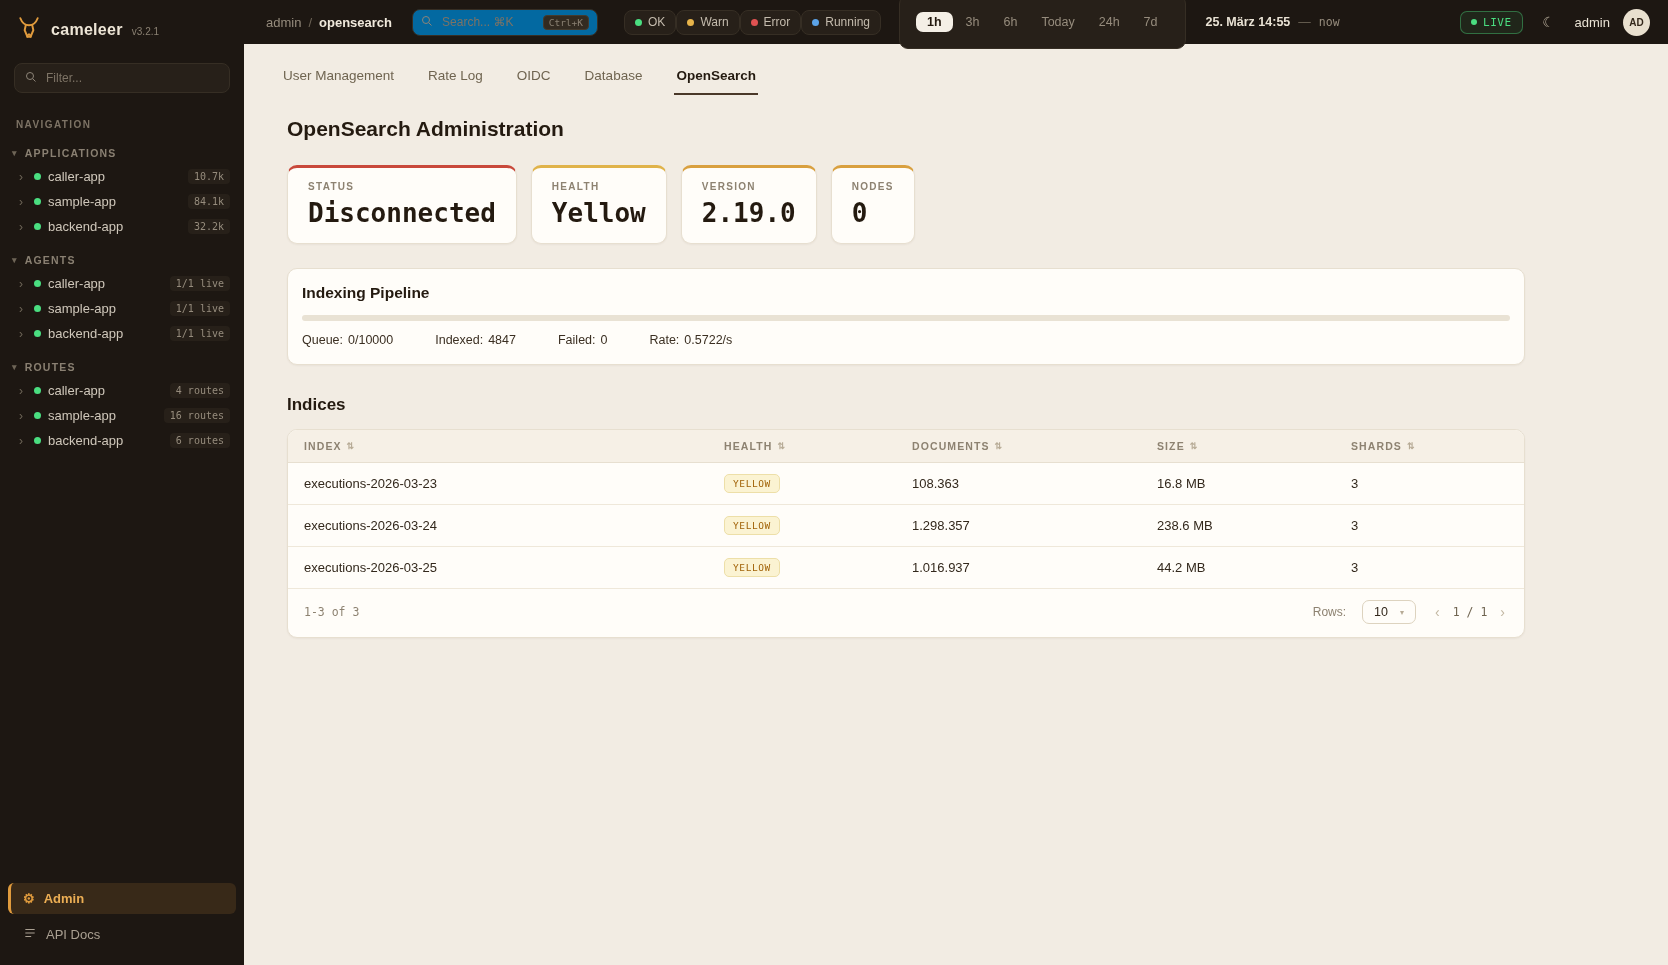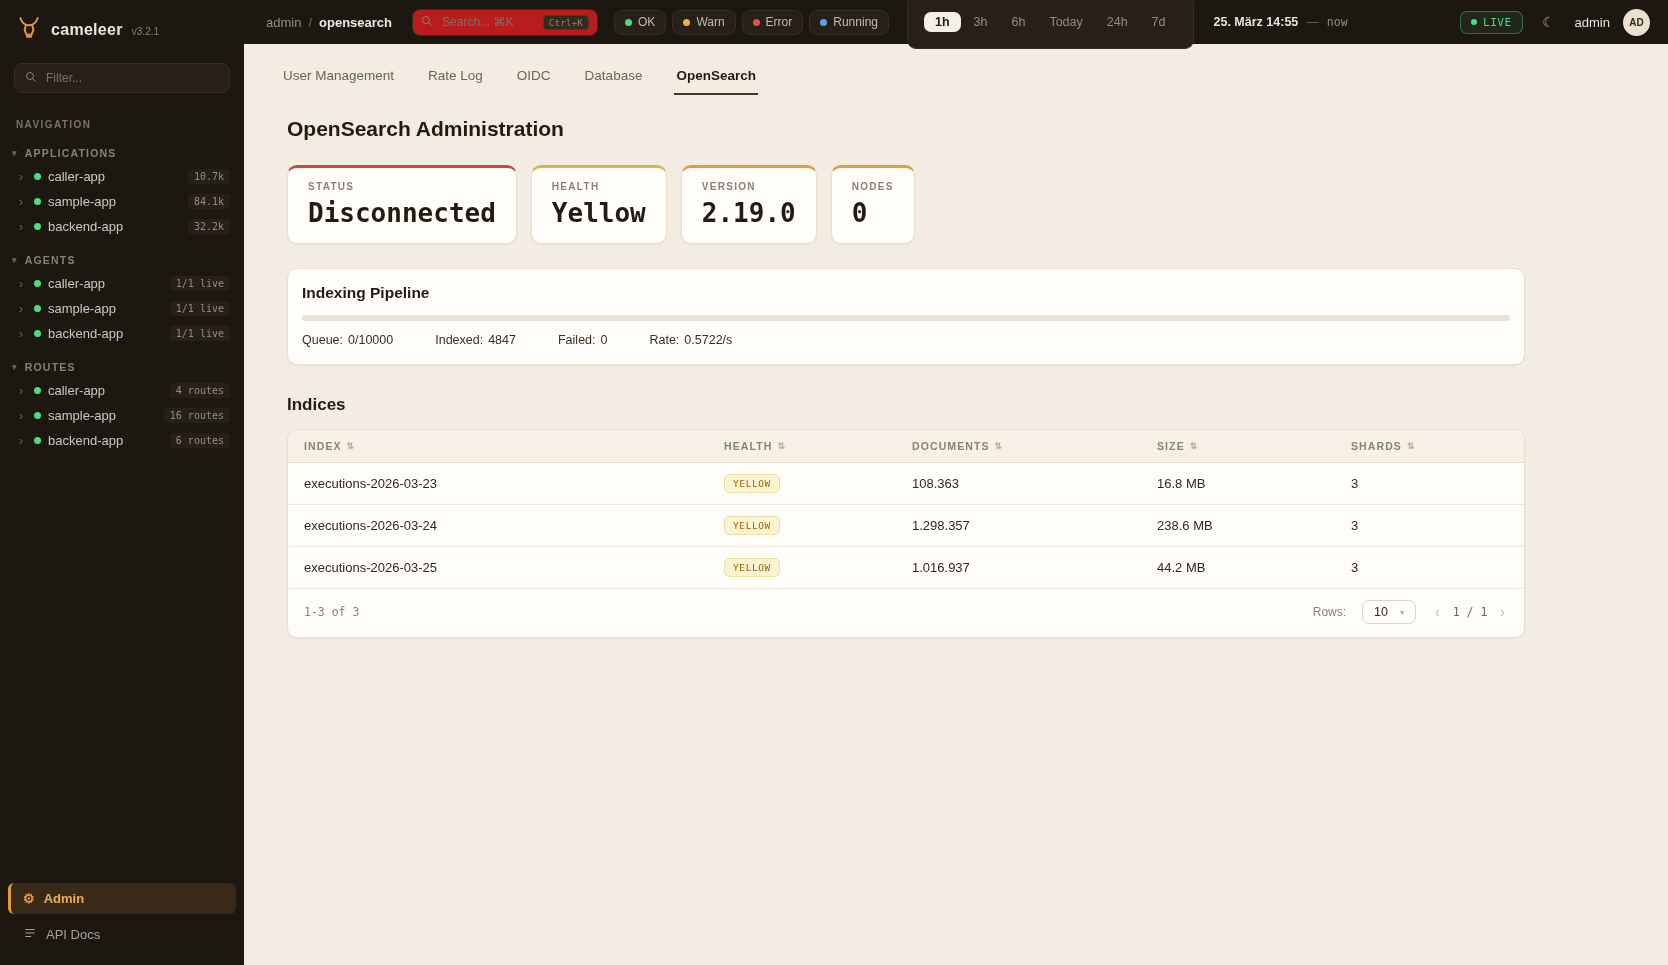--- a/index.html
+++ b/index.html
@@ -33,25 +33,25 @@
   .gear-icon { color:#e09b3d; font-size:13px; }
   .apidocs-item { margin:2px 8px 14px; display:flex; align-items:center; gap:9px; padding:8px 15px; color:#aaa092; font-size:13px; cursor:pointer; border-radius:6px; }
 
   
   .main-col { flex:1; display:flex; flex-direction:column; min-width:0; }
   .topbar { height:44px; min-height:44px; background:#1d1712; display:flex; align-items:center; gap:10px; padding:0 18px 0 22px; color:#cfc7ba; }
   .breadcrumb { display:flex; gap:7px; font-size:13px; align-items:center; white-space:nowrap; }
   .bc-root { color:#968c7d; cursor:pointer; }
   .bc-sep { color:#6e6557; }
   .bc-current { color:#f0e9dc; font-weight:700; }
-  .search-box { margin-left:10px; width:186px; height:27px; background:#b91c1c; border:1px solid #362e24; border-radius:8px; display:flex; align-items:center; gap:7px; padding:0 8px; flex:0 0 auto; }
+  .search-box { margin-left:10px; width:186px; height:27px; background:#0369a1; border:1px solid #362e24; border-radius:8px; display:flex; align-items:center; gap:7px; padding:0 8px; flex:0 0 auto; }
   .search-box input { flex:1; min-width:0; background:transparent; border:none; outline:none; color:#cfc7ba; font-size:12px; font-family:inherit; }
   .search-box input::placeholder { color:#7d7365; }
   .shortcut-badge { font-family:"DejaVu Sans Mono", monospace; font-size:9.5px; color:#8a8072; background:#332b21; border:1px solid #443b2e; border-radius:4px; padding:1px 5px; white-space:nowrap; }
-  .pills { display:flex; gap:6px; margin-left:6px; }
+  .pills { display:flex; gap:0; margin-left:16px; }
   .pill { display:flex; align-items:center; gap:6px; height:25px; padding:0 10px; background:#272019; border:1px solid #362e24; border-radius:8px; font-size:12px; color:#c4bbad; cursor:pointer; white-space:nowrap; }
   .pill-dot { width:7px; height:7px; border-radius:50%; }
   .time-group { display:flex; align-items:flex-end; gap:2px; margin-left:8px; background:#272019; border:1px solid #362e24; border-radius:9px; padding:16px; }
   .time-btn { padding:3px 11px; font-size:12.5px; color:#968c7d; border-radius:7px; cursor:pointer; white-space:nowrap; }
   .time-btn.active { background:#f4efe6; color:#23190f; font-weight:700; }
   .date-range { display:flex; align-items:center; gap:8px; margin-left:10px; font-size:12.5px; white-space:nowrap; }
   .date-from { color:#e9e2d4; font-weight:600; }
   .date-sep { color:#6e6557; }
   .date-to { color:#968c7d; font-family:"DejaVu Sans Mono", monospace; font-size:11.5px; }
   .topbar-right { margin-left:auto; display:flex; align-items:center; gap:13px; }

